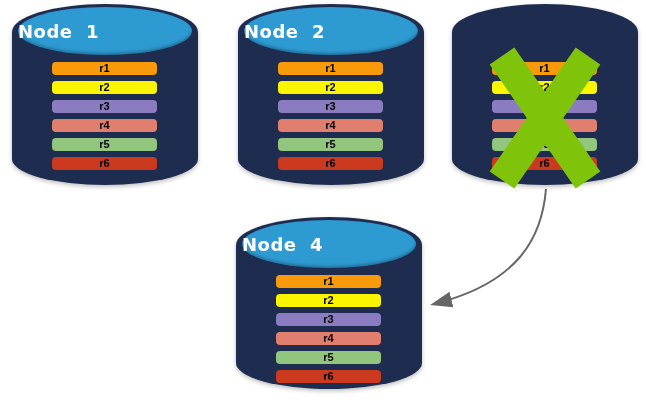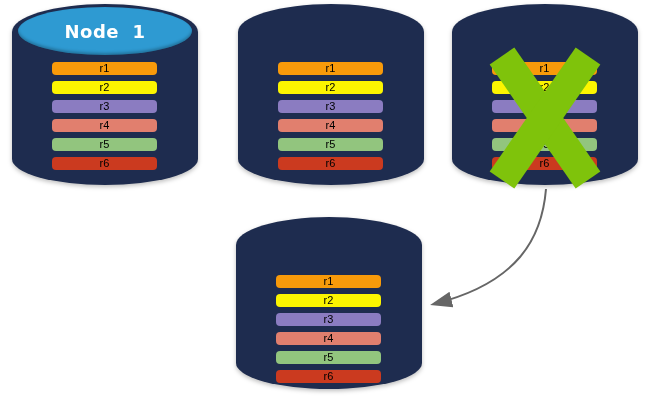--- a/index.html
+++ b/index.html
@@ -31,21 +31,20 @@
     position: absolute;
     left: 6px;
     right: 6px;
     top: 3px;
     height: 48px;
     background: var(--top, #2E9AD2);
     border-radius: 50%;
     box-shadow: inset 0 -2px 3px rgba(0,0,0,0.25);
     display: flex;
     align-items: center;
-    justify-content: center;
   }
   .node-label {
     font-family: "DejaVu Sans", sans-serif;
     font-weight: bold;
     font-size: 18px;
     color: var(--labeltxt, #fff);
     white-space: pre;
     letter-spacing: 0.5px;
   }
   .rows {
@@ -55,21 +54,21 @@
     top: 58px;
     display: flex;
     flex-direction: column;
     gap: 6px;
   }
   .row {
     height: 13px;
     border-radius: 4px;
     text-align: center;
     font-family: "Liberation Sans", sans-serif;
-    font-weight: normal;
+    font-weight: bold;
     font-size: 11px;
     line-height: 13px;
     color: var(--rowtxt, #000);
   }
   .x-overlay {
     position: absolute;
     left: 40px;
     top: 44px;
     width: 106px;
     height: 140px;
@@ -111,20 +110,23 @@
         <div class="row" style="background: rgb(252, 245, 0);">r2</div>
         <div class="row" style="background: rgb(139, 124, 193);">r3</div>
         <div class="row" style="background: rgb(225, 127, 110);">r4</div>
         <div class="row" style="background: rgb(146, 197, 126);">r5</div>
         <div class="row" style="background: rgb(203, 58, 31);">r6</div>
       </div>
   </div>
 
   <div class="node" style="left:238px; top:4px;">
     <div class="cyl-body"></div>
+    <div class="cyl-top">
+      <span class="node-label">Node  2</span>
+    </div>
     <div class="rows">
         <div class="row" style="background: rgb(248, 154, 10);">r1</div>
         <div class="row" style="background: rgb(252, 245, 0);">r2</div>
         <div class="row" style="background: rgb(139, 124, 193);">r3</div>
         <div class="row" style="background: rgb(225, 127, 110);">r4</div>
         <div class="row" style="background: rgb(146, 197, 126);">r5</div>
         <div class="row" style="background: rgb(203, 58, 31);">r6</div>
       </div>
   </div>
 
@@ -139,20 +141,23 @@
         <div class="row" style="background: rgb(203, 58, 31);">r6</div>
       </div>
     <svg class="x-overlay" viewBox="0 0 106 140" preserveAspectRatio="none">
       <line x1="10" y1="8" x2="96" y2="132"></line>
       <line x1="96" y1="8" x2="10" y2="132"></line>
     </svg>
   </div>
 
   <div class="node" style="left:236px; top:217px; height:172px;">
     <div class="cyl-body"></div>
+    <div class="cyl-top">
+      <span class="node-label">Node  4</span>
+    </div>
     <div class="rows">
         <div class="row" style="background: rgb(248, 154, 10);">r1</div>
         <div class="row" style="background: rgb(252, 245, 0);">r2</div>
         <div class="row" style="background: rgb(139, 124, 193);">r3</div>
         <div class="row" style="background: rgb(225, 127, 110);">r4</div>
         <div class="row" style="background: rgb(146, 197, 126);">r5</div>
         <div class="row" style="background: rgb(203, 58, 31);">r6</div>
       </div>
   </div>
 

